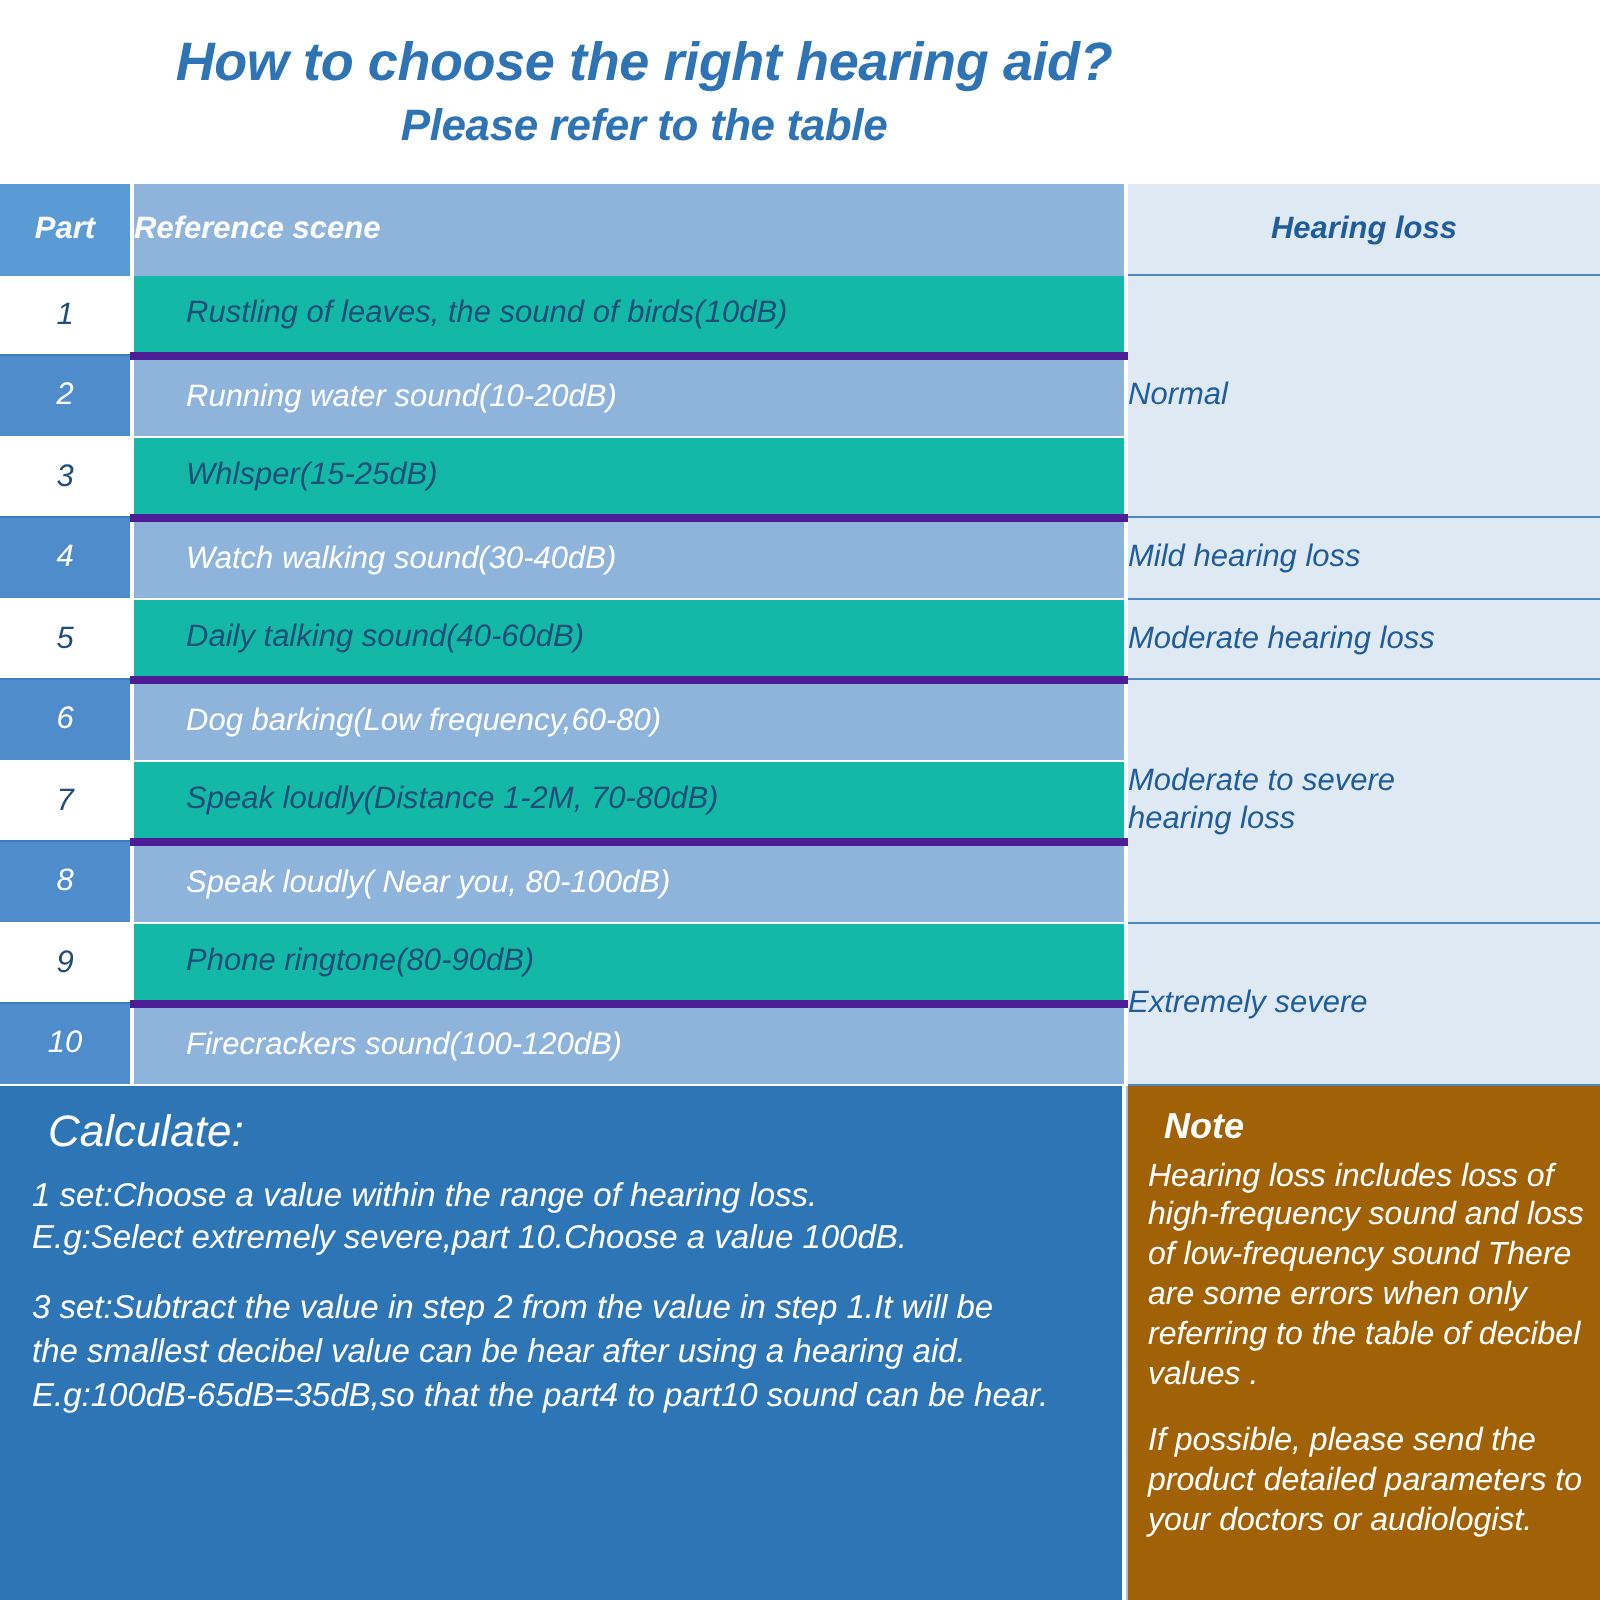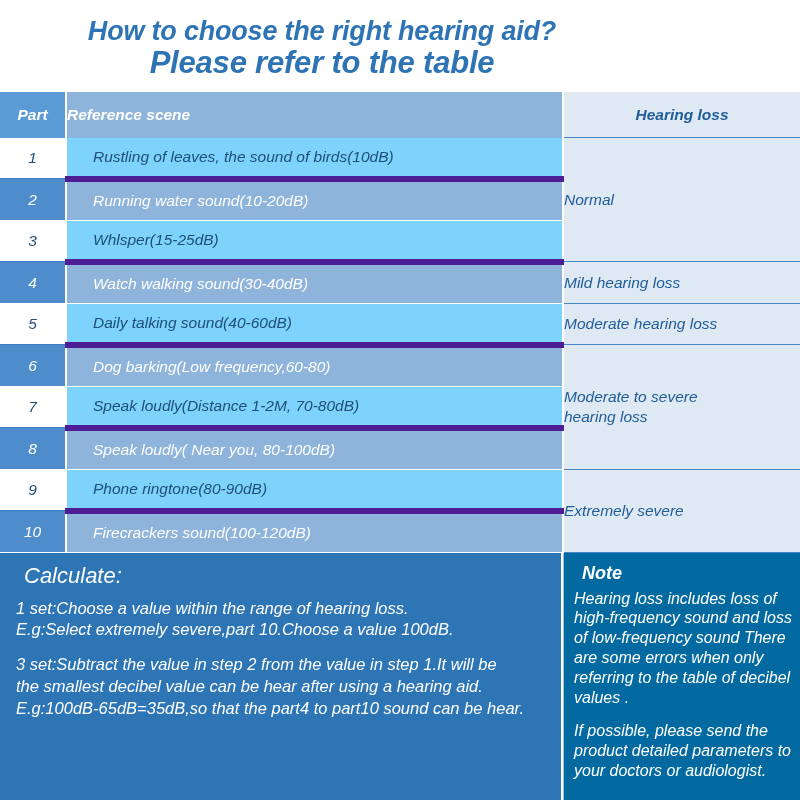--- a/index.html
+++ b/index.html
@@ -17,21 +17,21 @@
     background:#ffffff;
     padding-top:2px;box-sizing:border-box;
   }
   .title-line{
     color:#2E74B5;
     font-style:italic;font-weight:bold;
     font-size:27px;line-height:31px;
     letter-spacing:-0.2px;
     white-space:nowrap;
   }
-  .title-line.l2{font-size:31px;font-style:italic;}
+  .title-line.l2{font-size:22px;font-style:italic;}
 
   
   .table-wrap{flex:0 0 auto;}
   table.main{
     width:800px;border-collapse:collapse;table-layout:fixed;
   }
   table.main col.c-part{width:66px;}
   table.main col.c-scene{width:497px;}
   table.main col.c-loss{width:237px;}
 
@@ -60,23 +60,23 @@
     border-bottom:1px solid #4A86C8;
   }
 
   
   tr.r-odd td.part{
     background:#ffffff;color:#1F4E79;text-align:center;
     border-bottom:1px solid #3B7DC4;
     border-right:2px solid #ffffff;
   }
   tr.r-odd td.scene{
-    background:#7dd3fc;color:#1F4E79;
+    background:#14b8a6;color:#1F4E79;
     padding-left:26px;
-    border-bottom:6px solid #4c1d95;
+    border-bottom:4px solid #4c1d95;
     border-right:2px solid #ffffff;
   }
   tr.r-even td.part{
     background:#4E8CCC;color:#ffffff;text-align:center;
     border-bottom:1px solid #ffffff;
     border-right:2px solid #ffffff;
   }
   tr.r-even td.scene{
     background:#8EB4DC;color:#ffffff;
     padding-left:26px;
@@ -111,21 +111,21 @@
     margin:0 0 9px 8px;
   }
   .calc-p{
     font-style:italic;font-size:16.5px;line-height:1.32;
     margin:0 0 13px 0;
     white-space:pre-line;
   }
   .calc-p:last-child{margin-bottom:0;}
 
   .note{
-    width:237px;background:#0369a1;color:#ffffff;
+    width:237px;background:#a16207;color:#ffffff;
     box-sizing:border-box;
     padding:10px 8px 8px 10px;
     border-left:1px solid #9CC0E4;
   }
   .note-title{
     font-style:italic;font-weight:bold;font-size:18px;
     margin:0 0 5px 8px;
   }
   .note-p{
     font-style:italic;font-size:16px;line-height:1.24;

